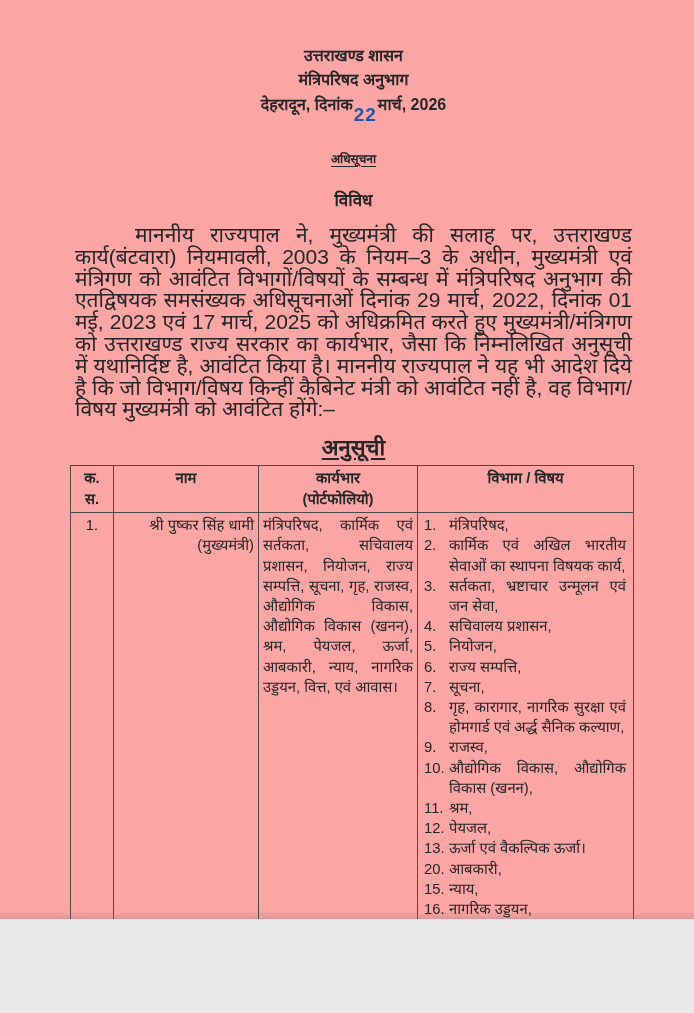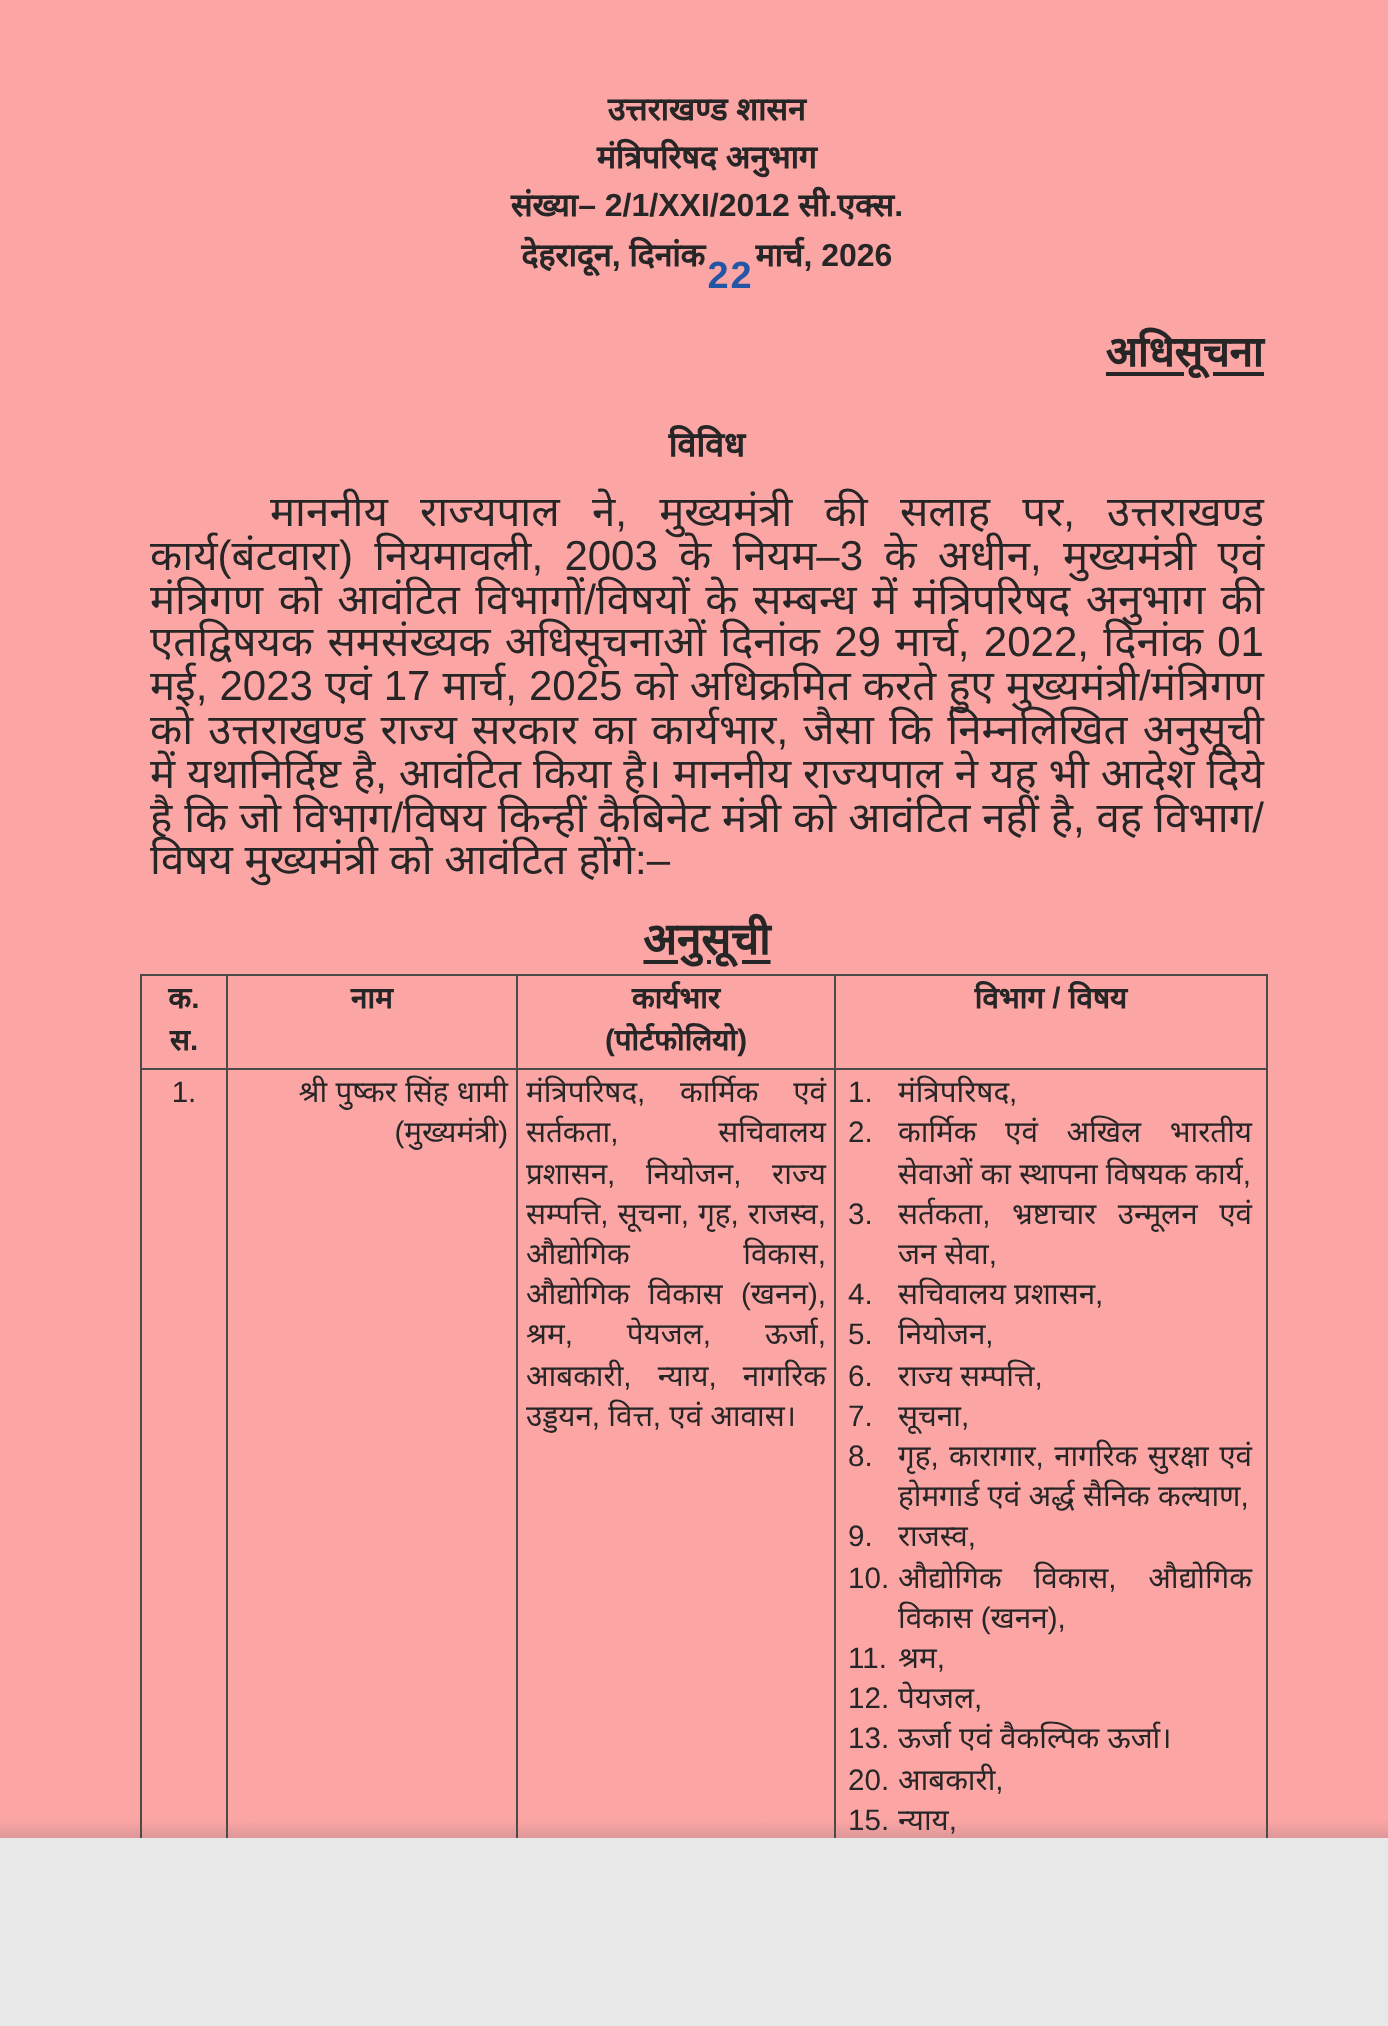--- a/index.html
+++ b/index.html
@@ -12,21 +12,21 @@
     color:#262626;
     overflow:hidden;
   }
   .content{position:absolute;left:75px;top:0;width:557px;}
   .doc-header{margin-top:44px;text-align:center;font-weight:700;font-size:16px;line-height:24px;}
   .doc-header div{white-space:nowrap;}
   .hand-day{
     color:#2456a6;font-size:19px;font-weight:700;
     letter-spacing:1px;position:relative;top:11px;margin:0 1px;
   }
-  .notif-title{margin-top:20px;text-align:right;font-weight:700;font-size:21px;}
+  .notif-title{margin-top:33px;text-align:center;font-weight:700;font-size:12px;}
   .notif-title span{text-decoration:underline;text-underline-offset:3px;}
   .notif-sub{margin-top:21px;text-align:center;font-weight:700;font-size:17px;}
   .para{
     margin-top:13px;font-size:21px;line-height:21.8px;
     text-align:justify;text-indent:60px;
   }
   .sched-title{margin-top:11px;text-align:center;font-weight:700;font-size:22px;}
   .sched-title span{text-decoration:underline;text-underline-offset:3px;}
   table.schedule{
     position:relative;left:-5px;
@@ -55,21 +55,20 @@
 </style>
 </head>
 <body>
 
 <div class="page">
   <div class="content">
 
     <div class="doc-header">
       <div>उत्तराखण्ड शासन</div>
       <div>मंत्रिपरिषद अनुभाग</div>
-      <div>संख्या– 2/1/XXI/2012 सी.एक्स.</div>
       <div><span>देहरादून, दिनांक</span><span class="hand-day">22</span><span>मार्च, 2026</span></div>
     </div>
 
     <div class="notif-title">
       <span>अधिसूचना</span>
     </div>
 
     <div class="notif-sub">विविध</div>
 
     <div class="para">माननीय राज्यपाल ने, मुख्यमंत्री की सलाह पर, उत्तराखण्ड कार्य(बंटवारा) नियमावली, 2003 के नियम–3 के अधीन, मुख्यमंत्री एवं मंत्रिगण को आवंटित विभागों/विषयों के सम्बन्ध में मंत्रिपरिषद अनुभाग की एतद्विषयक समसंख्यक अधिसूचनाओं दिनांक 29 मार्च, 2022, दिनांक 01 मई, 2023 एवं 17 मार्च, 2025 को अधिक्रमित करते हुए मुख्यमंत्री/मंत्रिगण को उत्तराखण्ड राज्य सरकार का कार्यभार, जैसा कि निम्नलिखित अनुसूची में यथानिर्दिष्ट है, आवंटित किया है। माननीय राज्यपाल ने यह भी आदेश दिये है कि जो विभाग/विषय किन्हीं कैबिनेट मंत्री को आवंटित नहीं है, वह विभाग/विषय मुख्यमंत्री को आवंटित होंगे:–</div>

